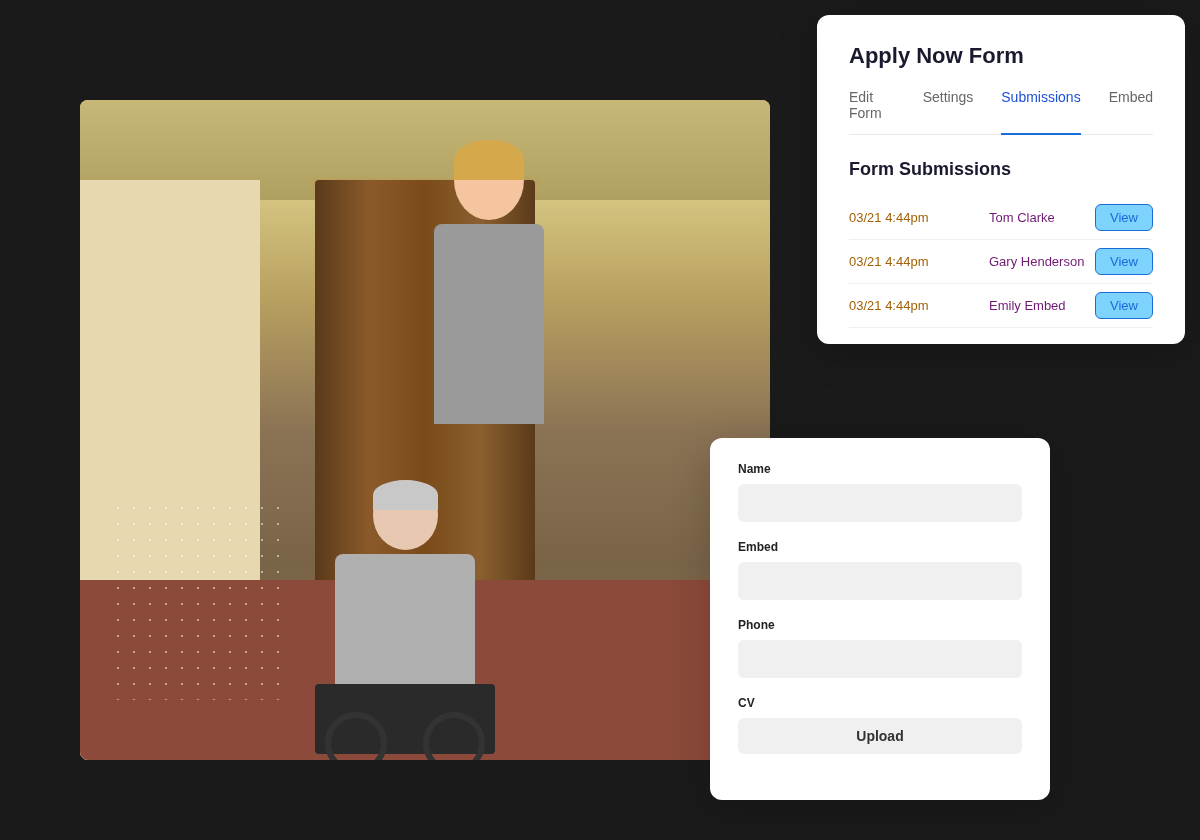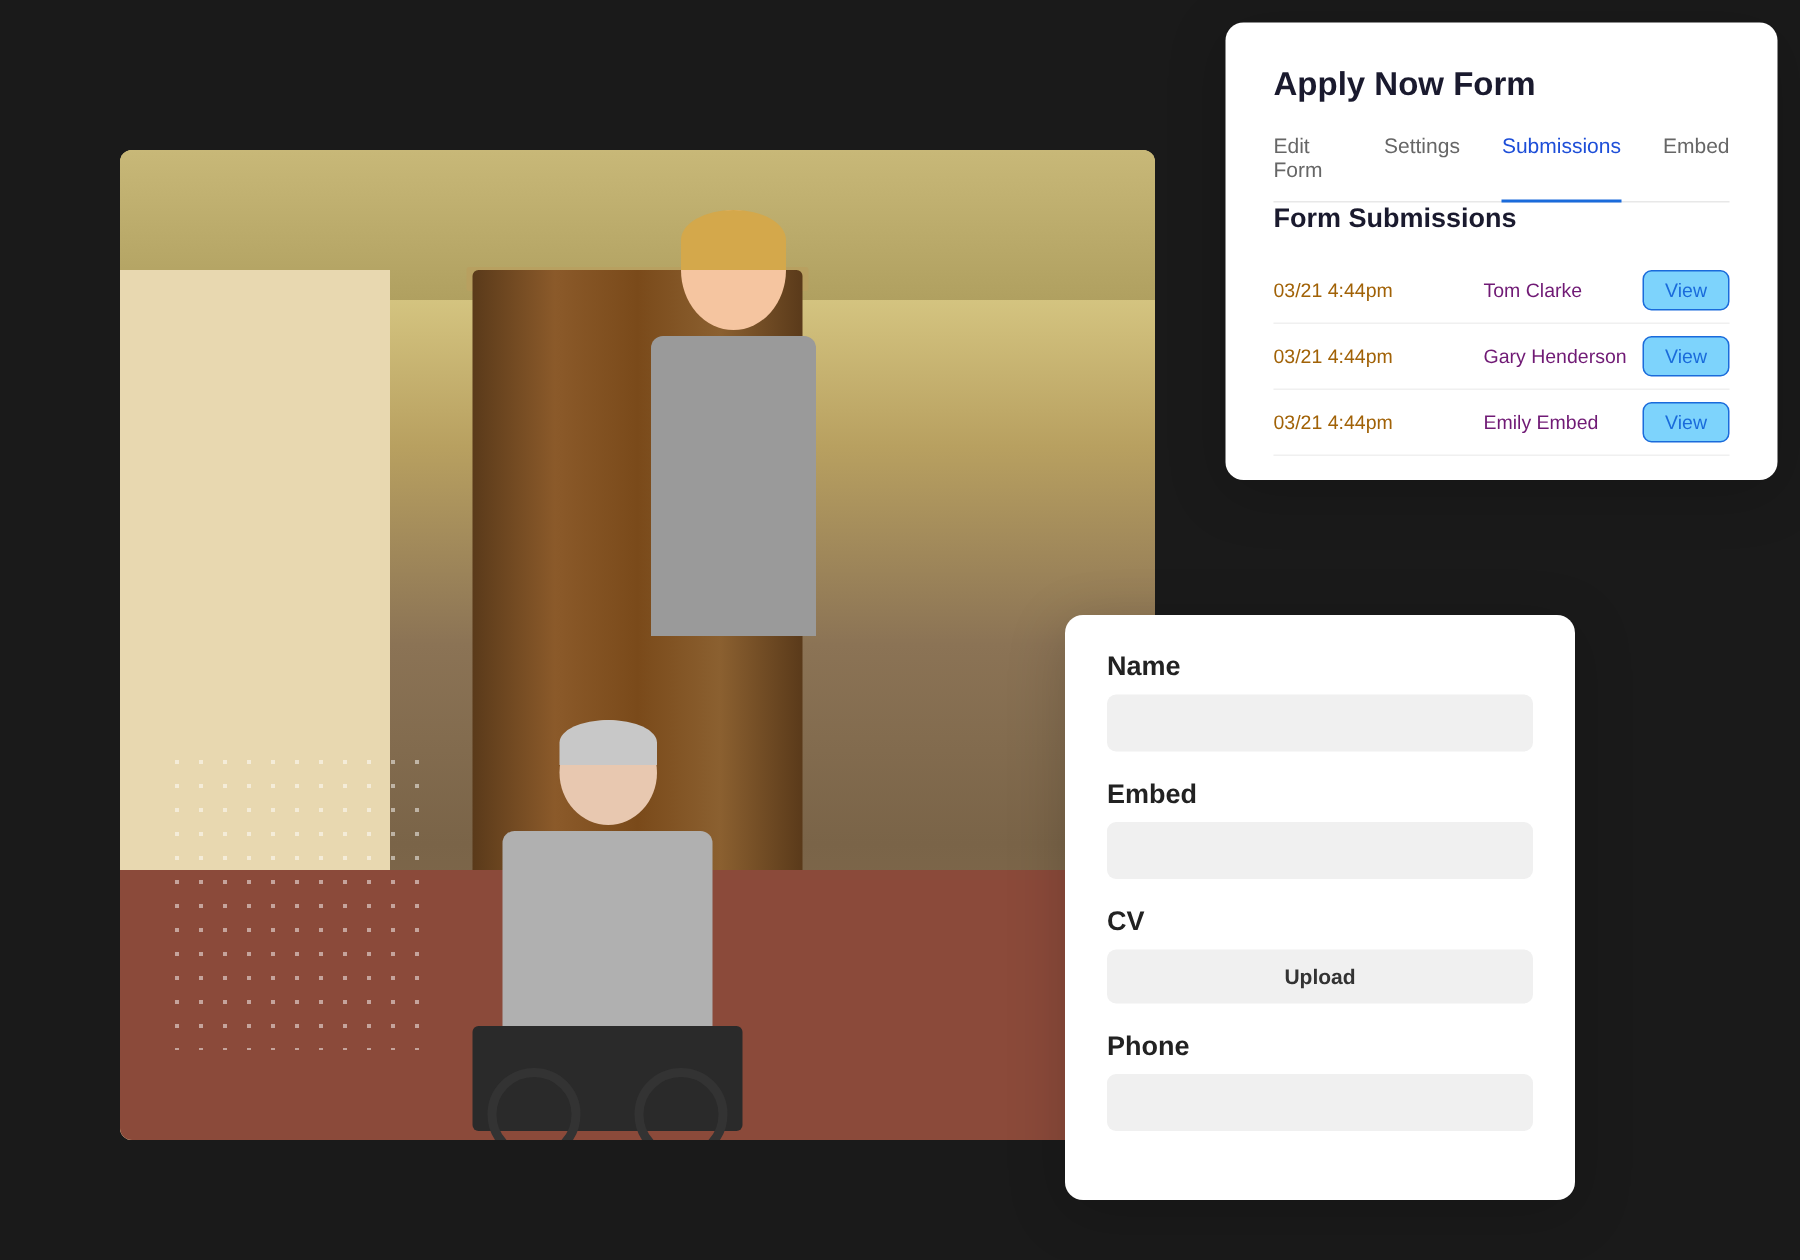--- a/index.html
+++ b/index.html
@@ -216,20 +216,21 @@
       font-size: 22px;
       font-weight: 700;
       color: #1a1a2e;
       margin-bottom: 20px;
     }
 
     .card-tabs {
       display: flex;
       gap: 28px;
       border-bottom: 1px solid #e8e8e8;
+      margin-bottom: 24px;
     }
 
     .tab-item {
       padding-bottom: 12px;
       font-size: 14px;
       color: #666;
       cursor: pointer;
       border-bottom: 2px solid transparent;
       margin-bottom: -1px;
     }
@@ -309,21 +310,21 @@
       border-radius: 12px;
       box-shadow: 0 8px 40px rgba(0,0,0,0.18);
       padding: 24px 28px 28px;
     }
 
     .form-field {
       margin-bottom: 18px;
     }
 
     .field-label {
-      font-size: 18px;
+      font-size: 12px;
       font-weight: 600;
       color: #222;
       margin-bottom: 8px;
       display: block;
     }
 
     .field-input {
       width: 100%;
       height: 38px;
       background: #f0f0f0;
@@ -414,22 +415,22 @@
   <div class="form-card">
     <div class="form-field">
       <label class="field-label">Name</label>
       <input class="field-input" type="text" style="">
     </div>
     <div class="form-field">
       <label class="field-label">Embed</label>
       <input class="field-input" type="email" style="">
     </div>
     <div class="form-field">
+      <label class="field-label">Phone</label>
+      <input class="field-input" type="tel" style="">
+    </div>
+    <div class="form-field">
       <label class="field-label">CV</label>
       <button class="upload-btn">Upload</button>
     </div>
-    <div class="form-field">
-      <label class="field-label">Phone</label>
-      <input class="field-input" type="tel" style="">
-    </div>
   </div>
 
 </div>
 
 </body></html>

